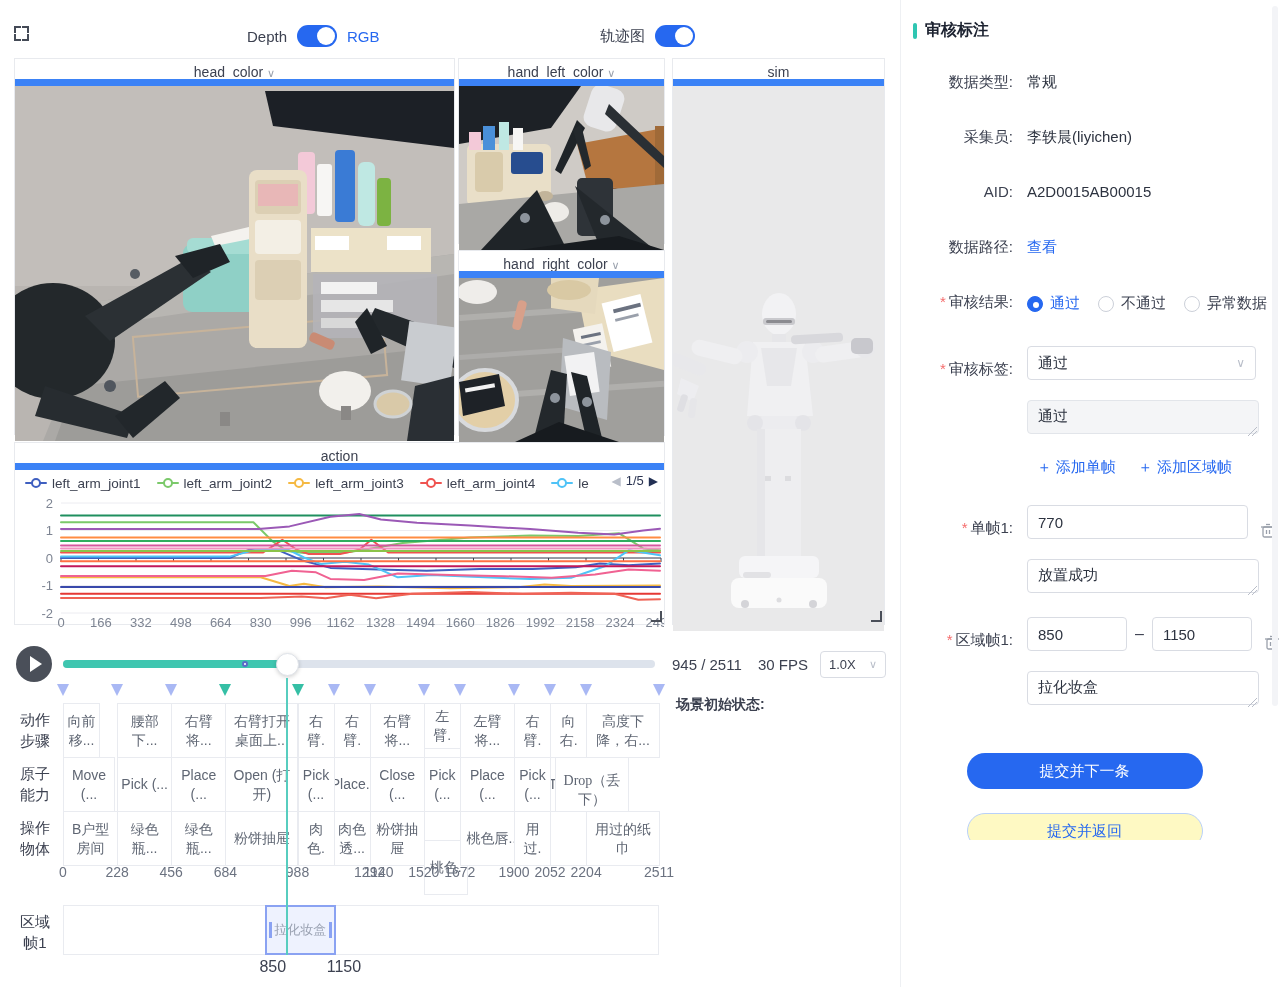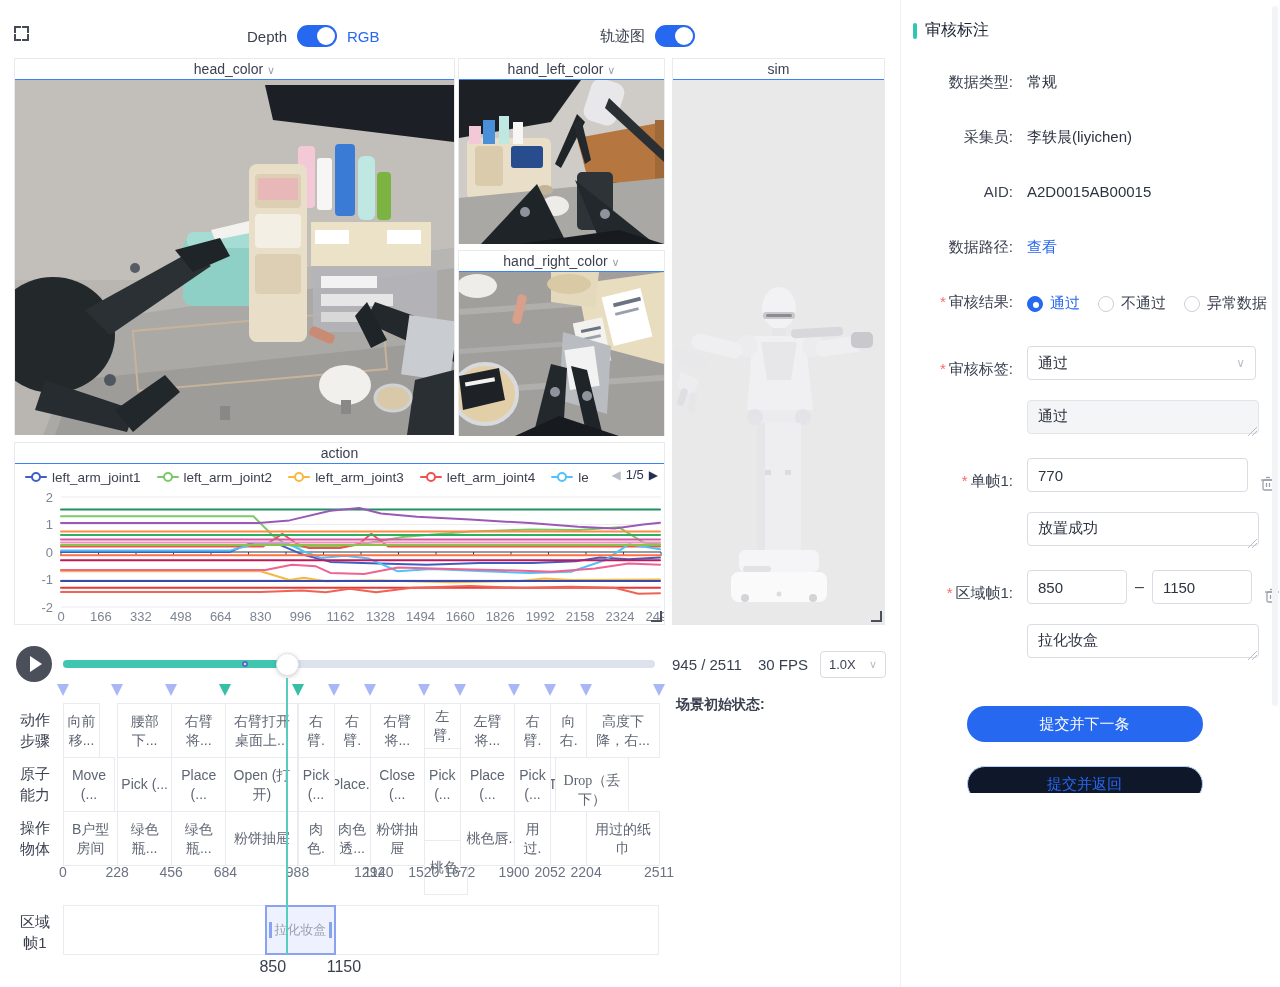--- a/index.html
+++ b/index.html
@@ -19,22 +19,22 @@
   .fs-icon .br{right:0;bottom:0;border-left:none;border-top:none;}
   .tgl-group{position:absolute;top:25px;display:flex;align-items:center;gap:10px;font-size:15px;color:#3c4150;}
   .tgl-group.depth{left:247px;}
   .tgl-group.traj{left:600px;}
   .tgl-group .blue-label{color:#2668f0;}
   .toggle{width:40px;height:22px;border-radius:11px;background:#2668f0;position:relative;cursor:pointer;flex:none;}
   .toggle .knob{position:absolute;right:2px;top:2px;width:18px;height:18px;border-radius:50%;background:#fff;}
 
   
   .panel{position:absolute;border:1px solid #e8eaee;box-sizing:border-box;background:#fff;}
-  .panel-head{height:20px;line-height:20px;text-align:center;font-size:14px;color:#3c4150;background:#fff;
-    border-bottom:1px solid #3b82f6;white-space:nowrap;overflow:hidden;}
+  .panel-head{height:20px;line-height:26px;text-align:center;font-size:14px;color:#3c4150;background:#fff;
+    border-bottom:7px solid #3b82f6;white-space:nowrap;overflow:hidden;}
   .panel-head .chev{color:#9aa1ad;font-size:11px;margin-left:4px;}
   .cam-body{display:block;width:100%;}
   .corner-resize{position:absolute;right:2px;bottom:2px;width:9px;height:9px;border-right:2px solid #4a4f59;border-bottom:2px solid #4a4f59;}
 
   
   .legend-row{position:relative;height:26px;display:flex;align-items:center;padding-left:10px;gap:16px;border-bottom:none;}
   .legend-item{display:flex;align-items:center;gap:5px;font-size:13.5px;color:#3c4150;}
   .lg-marker{position:relative;width:22px;height:12px;flex:none;}
   .lg-marker i{position:absolute;left:0;top:5px;width:22px;height:2px;border-radius:1px;}
   .lg-marker b{position:absolute;left:6px;top:1px;width:6px;height:6px;border-radius:50%;border:2px solid;background:#fff;}
@@ -67,21 +67,21 @@
 
   
   .region-box{position:absolute;left:63px;top:905px;width:596px;height:50px;border:1px solid #e9ebf0;box-sizing:border-box;background:#fff;}
   .region-band{position:absolute;top:905px;height:50px;box-sizing:border-box;border:2px solid #8aa2f2;background:#eef2fe;z-index:5;display:flex;align-items:center;justify-content:center;font-size:13px;color:#9aa2b2;cursor:pointer;}
   .region-band .hdl{position:absolute;top:50%;margin-top:-8px;width:3px;height:16px;background:#8aa2f2;}
   .region-band .hdl.l{left:2px;} .region-band .hdl.r{right:2px;}
   .band-num{position:absolute;top:958px;transform:translateX(-50%);font-size:16px;color:#3c4150;}
 
   
   .side-inner{padding:20px 24px 0 12px;}
-  .side-title{display:flex;align-items:center;gap:8px;font-size:16px;font-weight:normal;color:#1c2230;margin-bottom:30px;}
+  .side-title{display:flex;align-items:center;gap:8px;font-size:16px;font-weight:bold;color:#1c2230;margin-bottom:30px;}
   .side-title .bar{width:4px;height:16px;background:#2fc6b2;border-radius:2px;}
   .frow{display:flex;align-items:flex-end;margin-bottom:33px;}
   .frow .lbl{width:100px;flex:none;text-align:right;margin-right:14px;font-size:15px;color:#3c4150;line-height:22px;white-space:nowrap;}
   .frow .lbl .req{color:#f56c6c;margin-right:3px;}
   .frow .val{font-size:15px;color:#2d3340;line-height:22px;}
   .frow .link{color:#2668f0;cursor:pointer;}
   .frow.tight{margin-bottom:20px;}
   .radio-group{display:flex;align-items:center;gap:18px;font-size:15px;color:#3c4150;}
   .radio{display:flex;align-items:center;gap:7px;cursor:pointer;white-space:nowrap;}
   .radio .rb{width:16px;height:16px;border-radius:50%;box-sizing:border-box;border:1px solid #ccd0d9;background:#fff;flex:none;}
@@ -97,21 +97,21 @@
   .area-wrap{position:relative;width:232px;}
   .add-links{display:flex;justify-content:flex-end;gap:22px;font-size:15px;color:#2668f0;margin:0 24px 28px 0;}
   .add-links span{cursor:pointer;white-space:nowrap;}
   .txt-input{width:232px;height:34px;border:1px solid #d9dce3;border-radius:4px;box-sizing:border-box;padding:0 10px;font-size:15px;color:#2d3340;font-family:inherit;outline:none;}
   .txt-input.small{width:100px;}
   .dash{margin:0 8px;color:#3c4150;align-self:center;}
   .trash{margin-left:12px;margin-top:8px;cursor:pointer;flex:none;}
   .btns{display:flex;flex-direction:column;align-items:center;gap:24px;margin-top:44px;}
   .btn-primary{width:236px;height:36px;border-radius:18px;background:#2668f0;color:#fff;font-size:15px;display:flex;align-items:center;justify-content:center;cursor:pointer;}
   .btn2-wrap{height:27px;overflow:hidden;display:flex;justify-content:center;width:236px;}
-  .btn-secondary{width:236px;height:36px;border-radius:18px;background:#0f172a;border:1px solid #b8d0fa;box-sizing:border-box;color:#2668f0;font-size:15px;display:flex;align-items:center;justify-content:center;cursor:pointer;}
+  .btn-secondary{width:236px;height:36px;border-radius:18px;background:#fef9c3;border:1px solid #b8d0fa;box-sizing:border-box;color:#2668f0;font-size:15px;display:flex;align-items:center;justify-content:center;cursor:pointer;}
 </style>
 </head>
 <body>
 
 <div class="app">
   <div class="main">
 
     <div class="topbar">
       <div class="fs-icon">
           <span class="tl"></span>
@@ -544,20 +544,24 @@
         </div>
       </div>
       <div class="frow tight">
         <span class="lbl"></span>
         <div class="area-wrap">
           <textarea class="note-area" style="">通过</textarea>
           <span class="resize-grip"></span>
         </div>
       </div>
 
+      <div class="add-links">
+        <span>＋ 添加单帧</span>
+        <span>＋ 添加区域帧</span>
+      </div>
 
       <div class="frow tight">
         <span class="lbl"><span class="req">*</span><span>单帧1:</span></span>
         <input class="txt-input" value="770" style="">
         <svg class="trash" width="16" height="17" viewBox="0 0 16 17">
           <g fill="none" stroke="#9aa0ab" stroke-width="1.3">
               <rect x="3" y="5" width="10" height="10" rx="1.5"></rect>
               <line x1="1" y1="5" x2="15" y2="5"></line>
               <line x1="6" y1="2.5" x2="10" y2="2.5"></line>
               <line x1="6.5" y1="8" x2="6.5" y2="12"></line>

